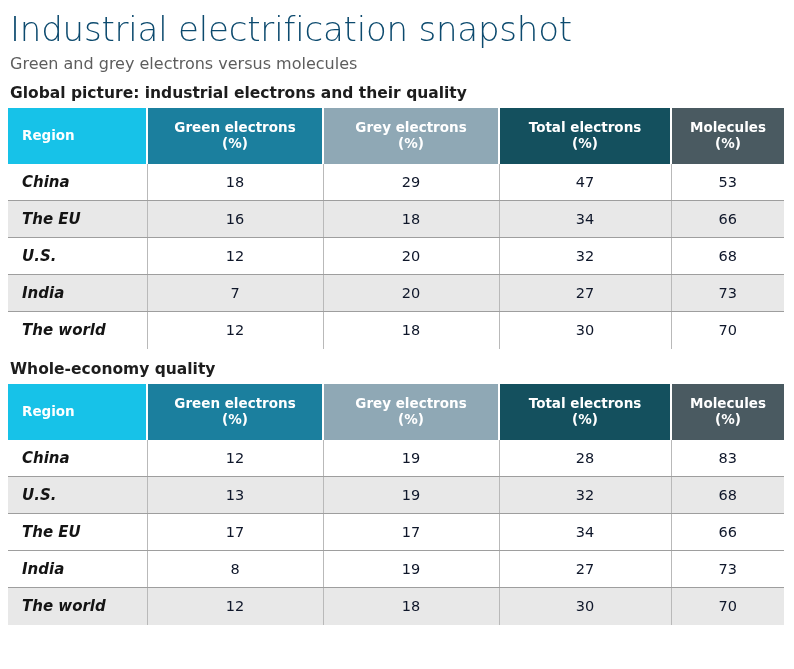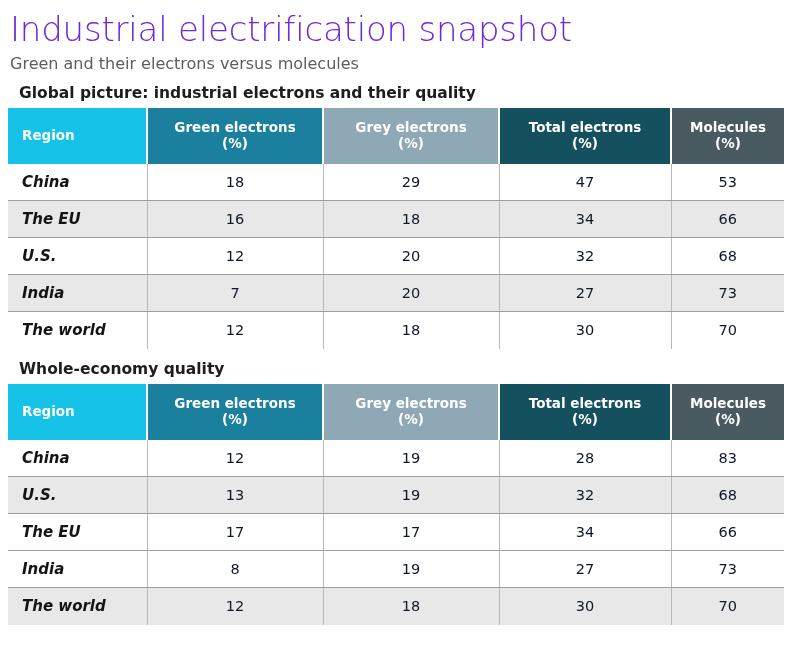--- a/index.html
+++ b/index.html
@@ -19,40 +19,40 @@
     position: relative;
     width: 794px;
     height: 669px;
     padding: 0;
     box-sizing: border-box;
   }
   .title {
     font-family: "DejaVu Sans", sans-serif;
     font-size: 34px;
     font-weight: 300;
-    color: #6d28d9;
+    color: #0c4a6e;
     letter-spacing: -0.2px;
     line-height: 1.05;
     padding: 12px 0 0 10px;
     white-space: nowrap;
   }
   .subtitle {
     font-family: "DejaVu Sans", sans-serif;
     font-size: 16px;
     font-weight: 400;
     color: #5d5d5d;
     padding: 6px 0 0 10px;
     white-space: nowrap;
   }
   .section-heading {
     font-family: "DejaVu Sans", sans-serif;
     font-size: 15.5px;
     font-weight: bold;
     color: #1d1d1d;
-    padding: 11px 0 6px 19px;
+    padding: 11px 0 6px 10px;
     white-space: nowrap;
   }
   table.grid {
     border-collapse: collapse;
     table-layout: fixed;
     width: 776px;
     margin-left: 8px;
     background: #ffffff;
   }
   table.grid col.c-region    { width: 139px; }
@@ -106,21 +106,21 @@
   tbody tr.band td { background: #e8e8e8; }
   tbody tr.plain td { background: #ffffff; }
   .tbl-wrap { overflow: hidden; }
 </style>
 </head>
 <body>
 
 <div class="page">
 
   <div class="title">Industrial electrification snapshot</div>
-  <div class="subtitle">Green and their electrons versus molecules</div>
+  <div class="subtitle">Green and grey electrons versus molecules</div>
 
   <div class="section-heading">Global picture: industrial electrons and their quality</div>
 
   <div class="tbl-wrap">
   <table class="grid">
     <colgroup>
       <col class="c-region">
           <col class="c-green">
           <col class="c-grey">
           <col class="c-total">

